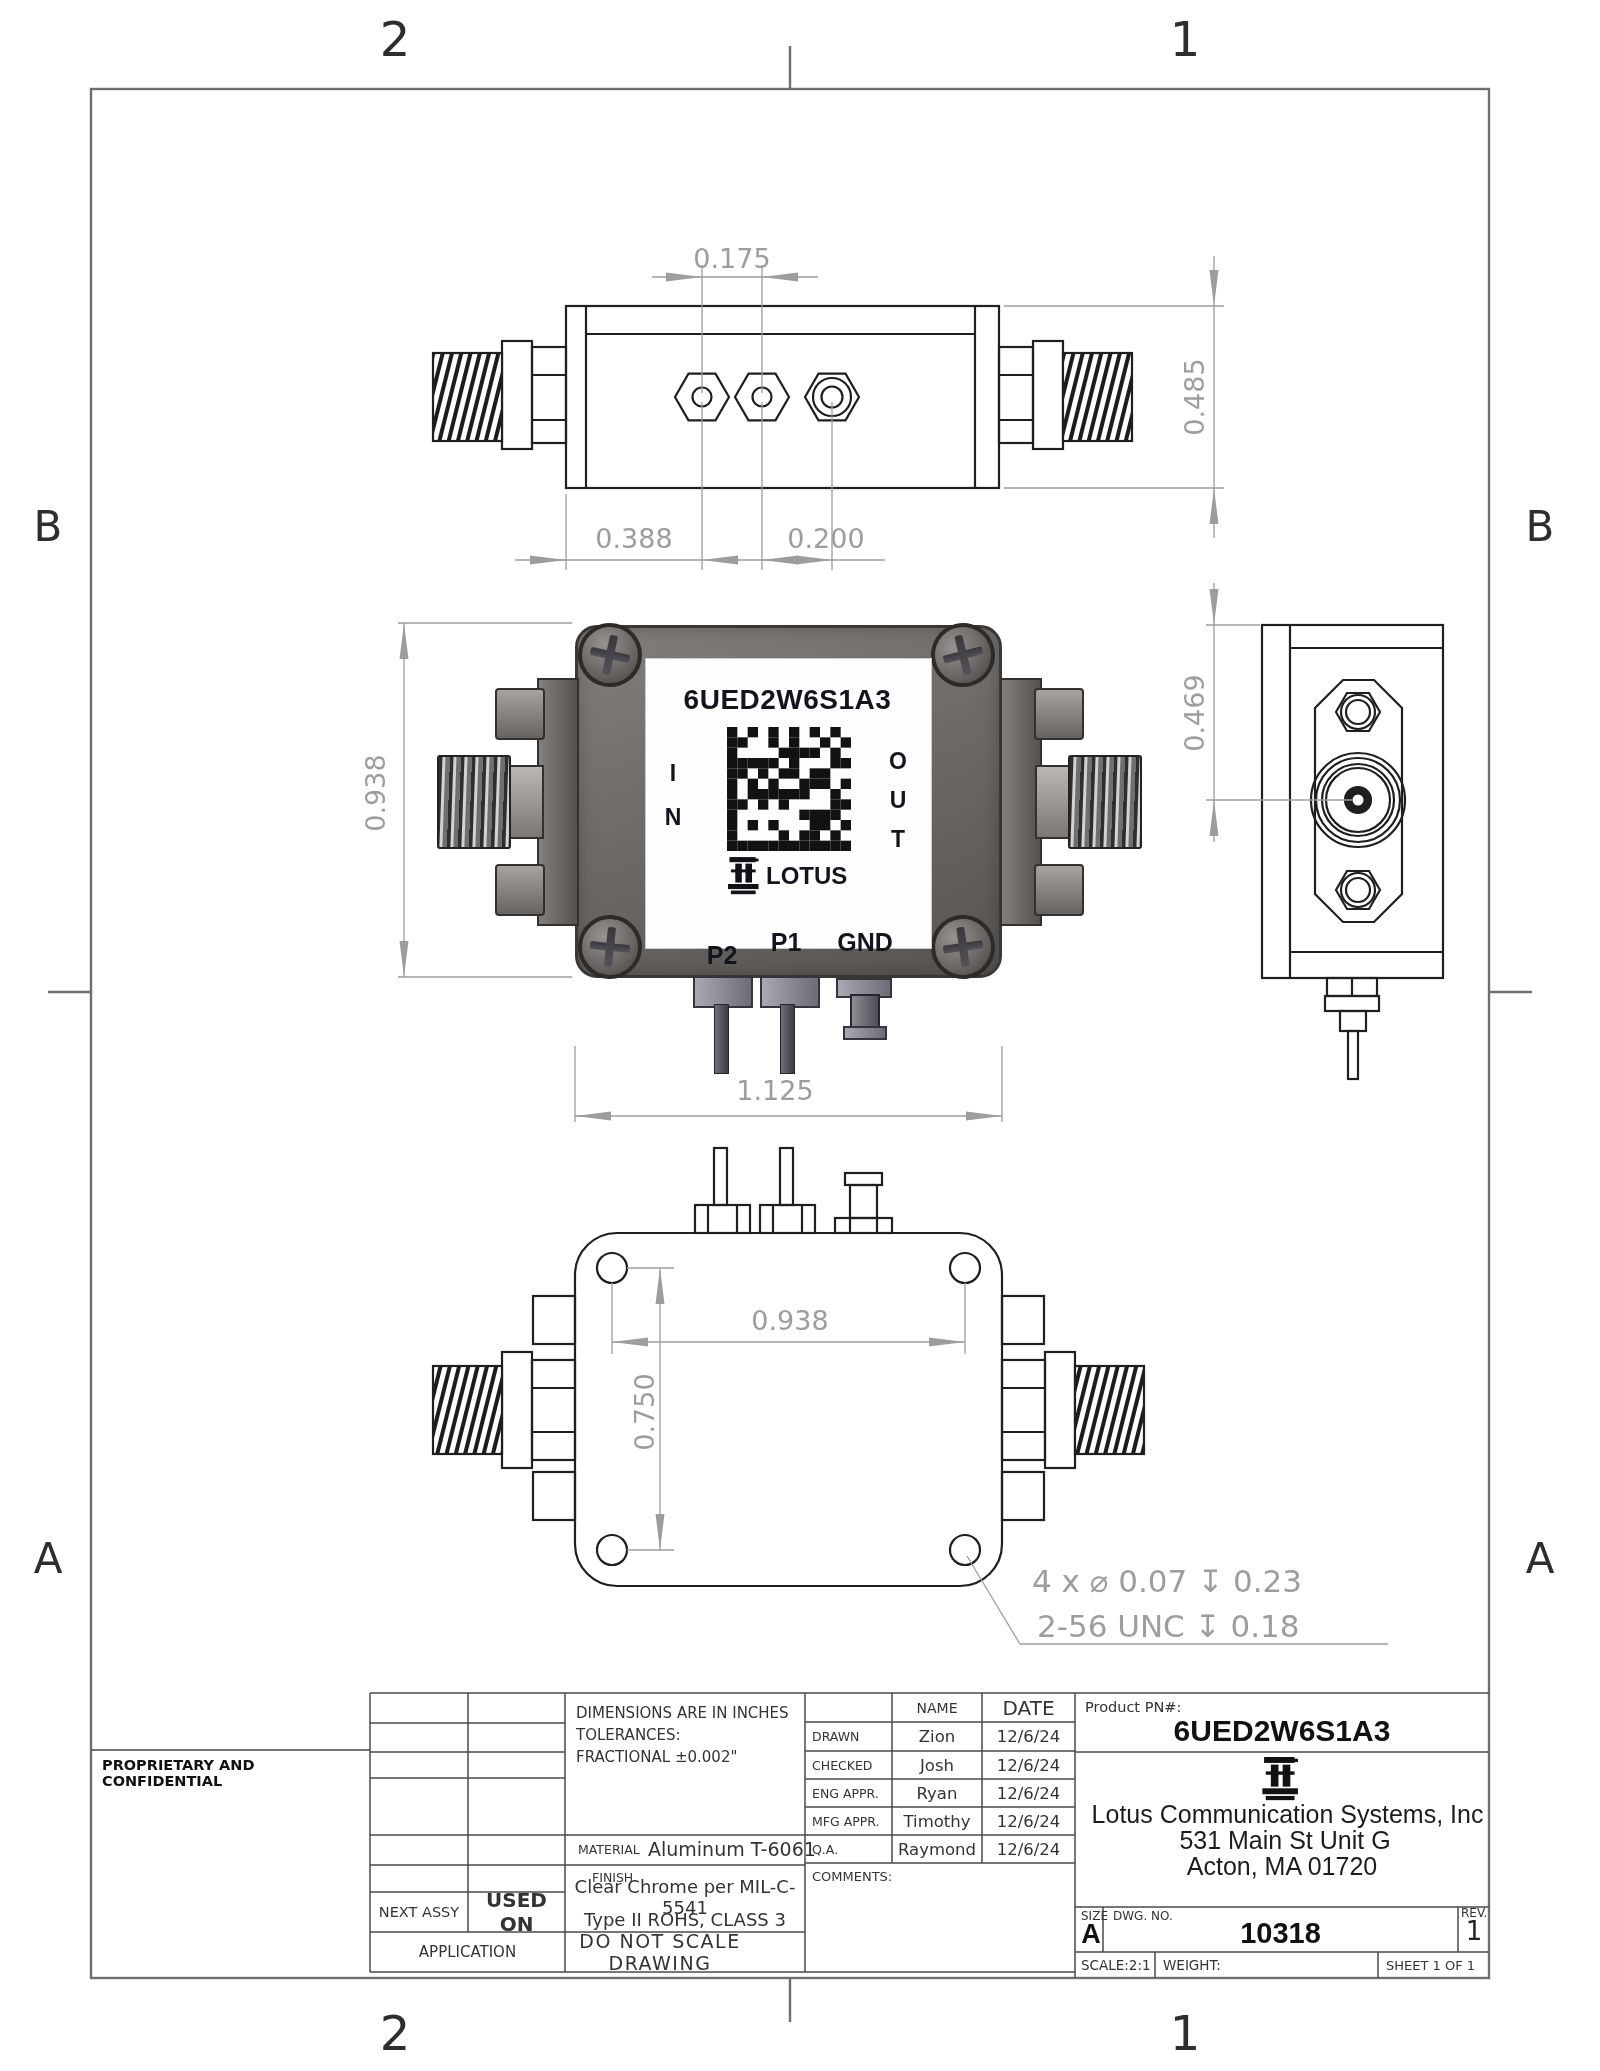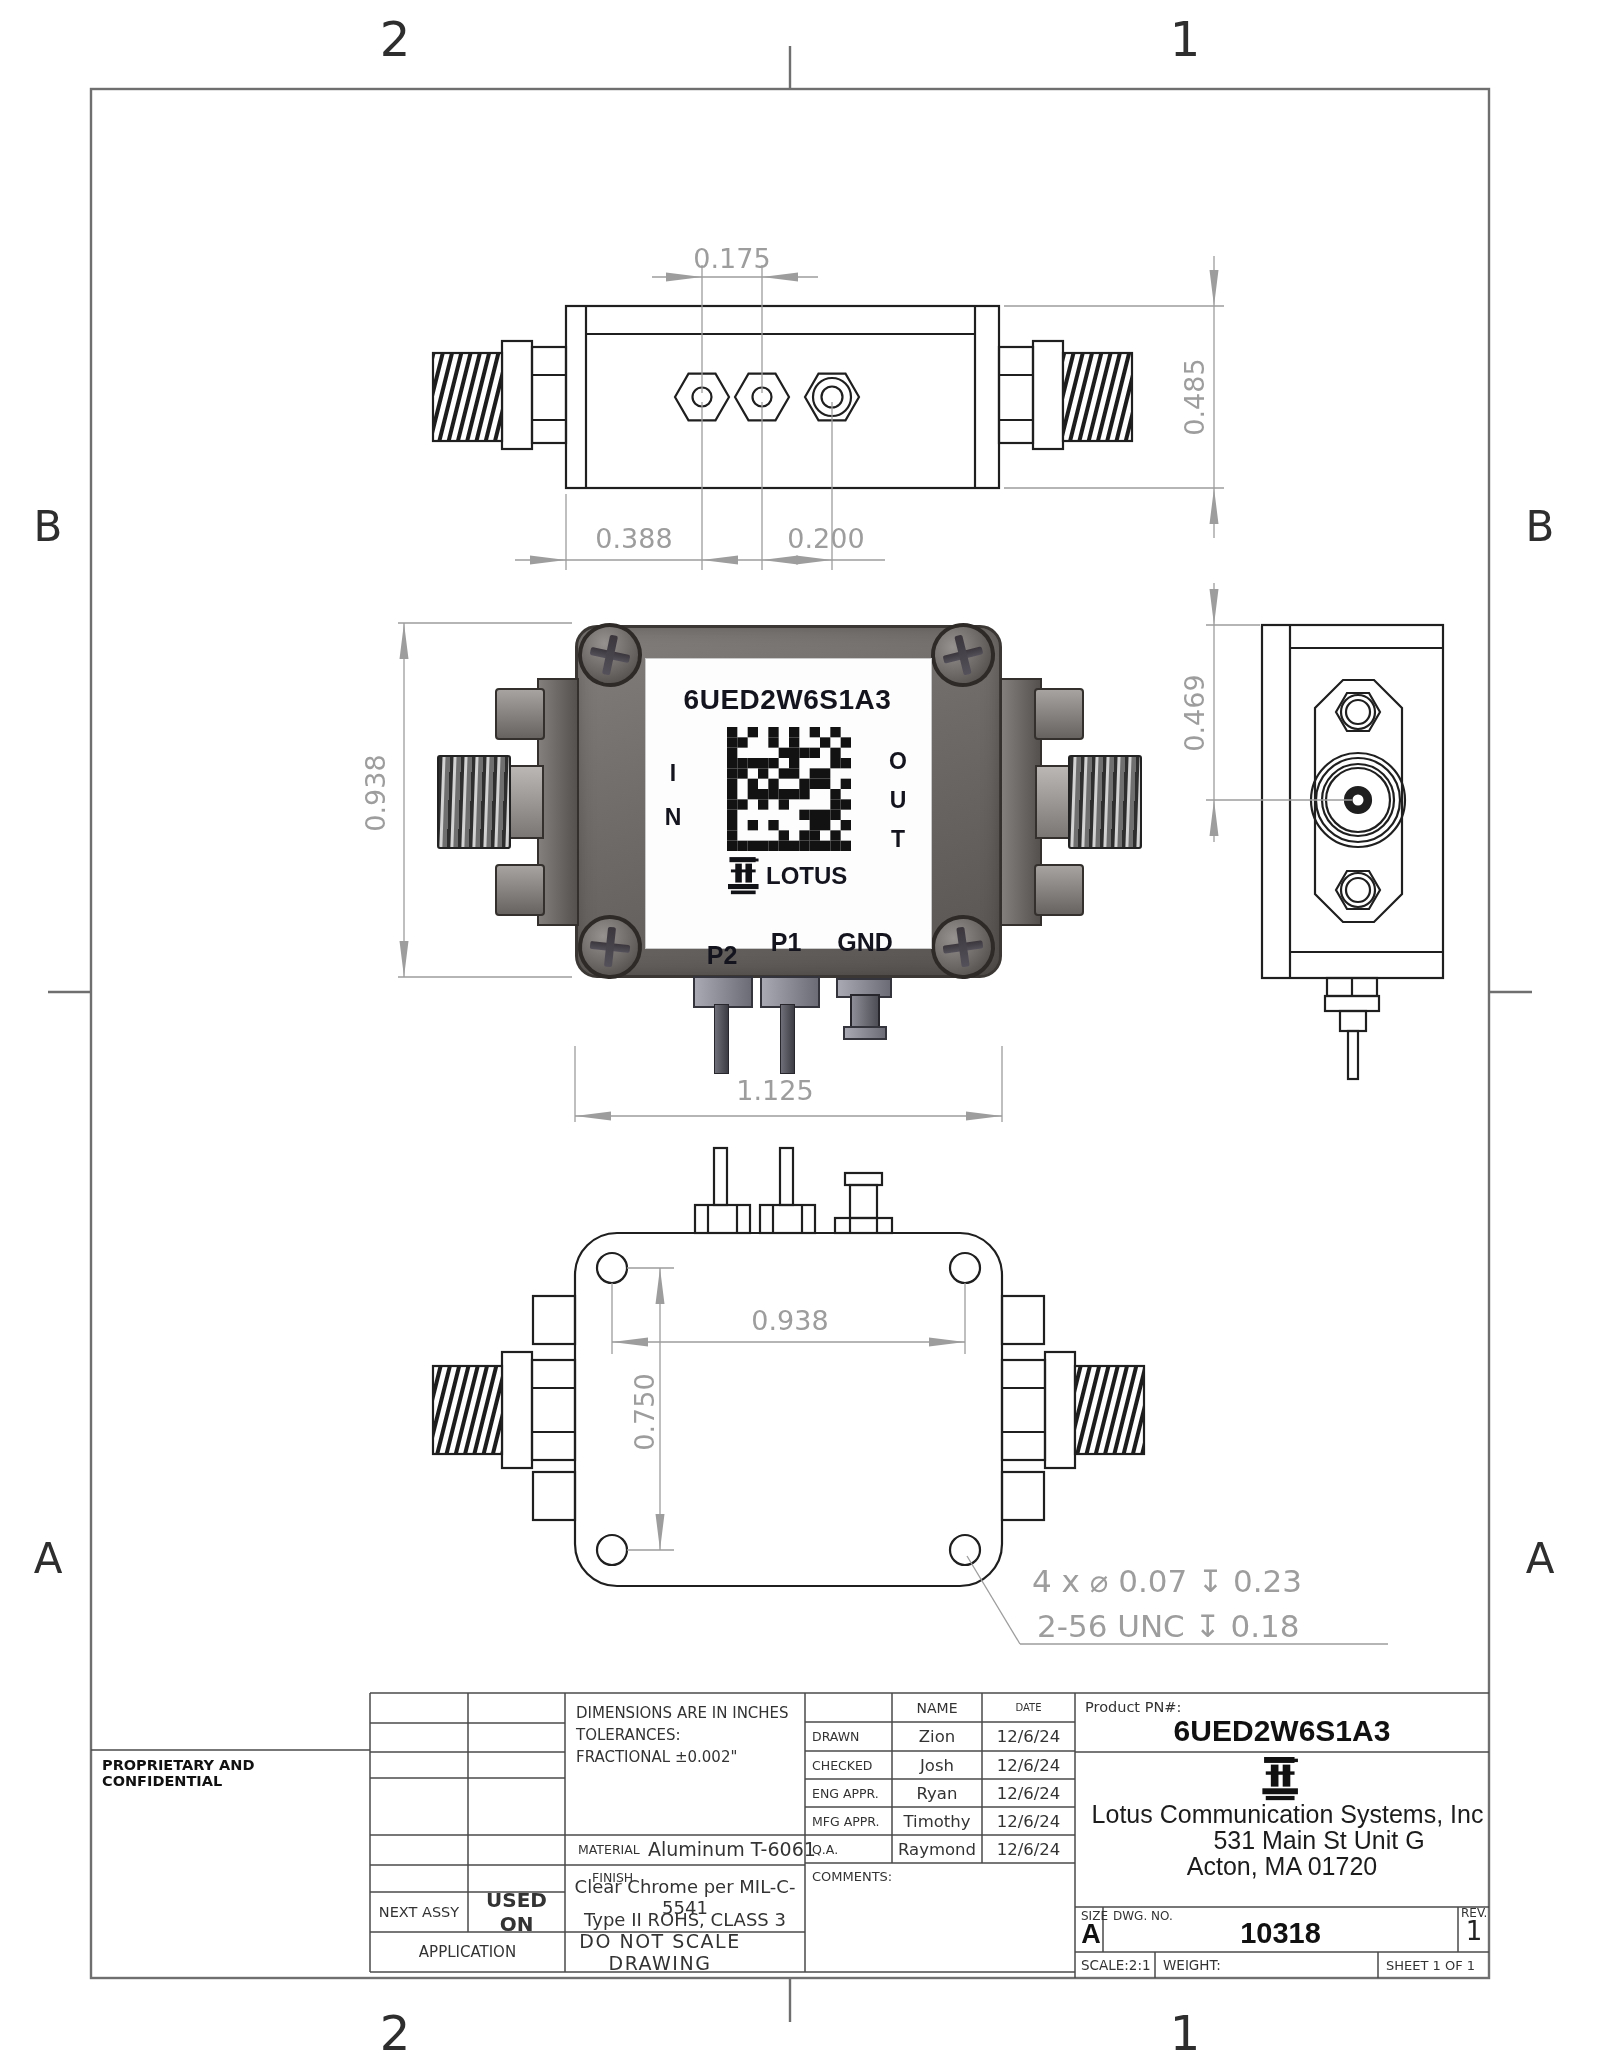--- a/index.html
+++ b/index.html
@@ -414,21 +414,21 @@
   <div class="abs cg" style="left:592px;top:1870px;font-size:12.5px;">FINISH</div>
   <div class="abs cg cellc" style="left:565px;top:1886px;width:240px;height:22px;font-size:18px;">Clear Chrome per MIL-C-5541</div>
   <div class="abs cg cellc" style="left:565px;top:1908px;width:240px;height:22px;font-size:18px;">Type II ROHS, CLASS 3</div>
 
   <div class="abs cg cellc" style="left:370px;top:1892px;width:98px;height:40px;font-size:14.5px;">NEXT ASSY</div>
   <div class="abs cg cellc" style="left:468px;top:1892px;width:97px;height:40px;font-size:20px;font-weight:bold;">USED ON</div>
   <div class="abs cg cellc" style="left:370px;top:1932px;width:195px;height:40px;font-size:15px;">APPLICATION</div>
   <div class="abs cg cellc" style="left:565px;top:1932px;width:190px;height:40px;font-size:19px;letter-spacing:1.5px;">DO NOT SCALE DRAWING</div>
 
   <div class="abs cg cellc" style="left:892px;top:1693px;width:90px;height:29px;font-size:14px;">NAME</div>
-  <div class="abs cg cellc" style="left:982px;top:1693px;width:93px;height:29px;font-size:10px;">DATE</div>
+  <div class="abs cg cellc" style="left:982px;top:1693px;width:93px;height:29px;font-size:20px;">DATE</div>
 
   <div class="abs cg celll" style="left:812px;top:1722px;width:80px;height:29px;font-size:12.5px;">DRAWN</div>
   <div class="abs cg cellc" style="left:892px;top:1722px;width:90px;height:29px;font-size:16.5px;">Zion</div>
   <div class="abs cg cellc" style="left:982px;top:1722px;width:93px;height:29px;font-size:16.5px;">12/6/24</div>
 
   <div class="abs cg celll" style="left:812px;top:1751px;width:80px;height:28px;font-size:12.5px;">CHECKED</div>
   <div class="abs cg cellc" style="left:892px;top:1751px;width:90px;height:28px;font-size:16.5px;">Josh</div>
   <div class="abs cg cellc" style="left:982px;top:1751px;width:93px;height:28px;font-size:16.5px;">12/6/24</div>
 
   <div class="abs cg celll" style="left:812px;top:1779px;width:80px;height:28px;font-size:12.5px;">ENG APPR.</div>
@@ -451,21 +451,21 @@
   <svg class="abs" style="left:1258px;top:1757px;" width="46" height="44" viewBox="0 0 44 52" fill="#111">
     <rect x="2" y="0" width="36" height="7"></rect>
       <rect x="30" y="2" width="12" height="4"></rect>
     <rect x="10" y="9" width="9" height="26"></rect>
       <rect x="24" y="9" width="9" height="26"></rect>
     <rect x="4" y="17" width="34" height="4"></rect>
     <rect x="0" y="37" width="42" height="7"></rect>
       <rect x="4" y="46" width="34" height="5"></rect>
   </svg>
   <div class="abs ar cellc" style="left:1075px;top:1800px;width:425px;height:28px;font-size:25px;">Lotus Communication Systems, Inc</div>
-  <div class="abs ar cellc" style="left:1075px;top:1827px;width:488px;height:26px;font-size:25px;">531 Main St Unit G</div>
+  <div class="abs ar cellc" style="left:1041px;top:1827px;width:488px;height:26px;font-size:25px;">531 Main St Unit G</div>
   <div class="abs ar cellc" style="left:1075px;top:1853px;width:414px;height:26px;font-size:25px;">Acton, MA 01720</div>
 
   <div class="abs cg" style="left:1081px;top:1909px;font-size:12px;">SIZE</div>
   <div class="abs ar cellc" style="left:1078px;top:1919px;width:26px;height:30px;font-size:27px;font-weight:bold;color:#111;">A</div>
   <div class="abs cg" style="left:1113px;top:1909px;font-size:12px;">DWG. NO.</div>
   <div class="abs ar cellc" style="left:1103px;top:1916px;width:355px;height:34px;font-size:29px;font-weight:bold;color:#111;">10318</div>
   <div class="abs cg" style="left:1461px;top:1906px;font-size:12px;">REV.</div>
   <div class="abs cg cellc" style="left:1460px;top:1915px;width:28px;height:32px;font-size:26px;color:#222;">1</div>
 
   <div class="abs cg celll" style="left:1081px;top:1952px;width:72px;height:26px;font-size:13.5px;">SCALE:2:1</div>

